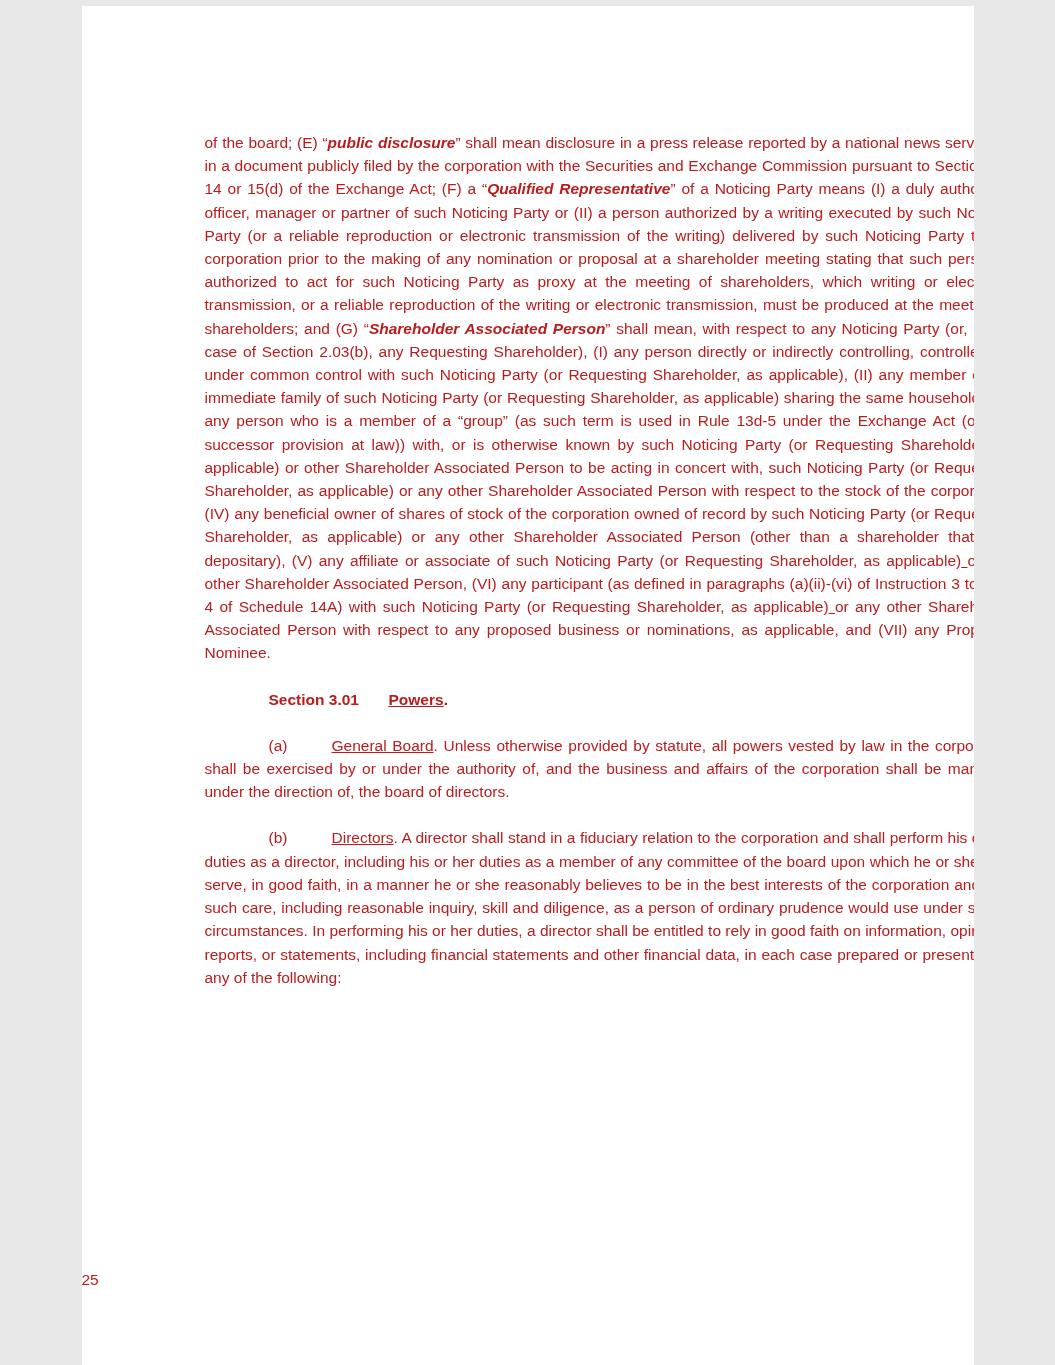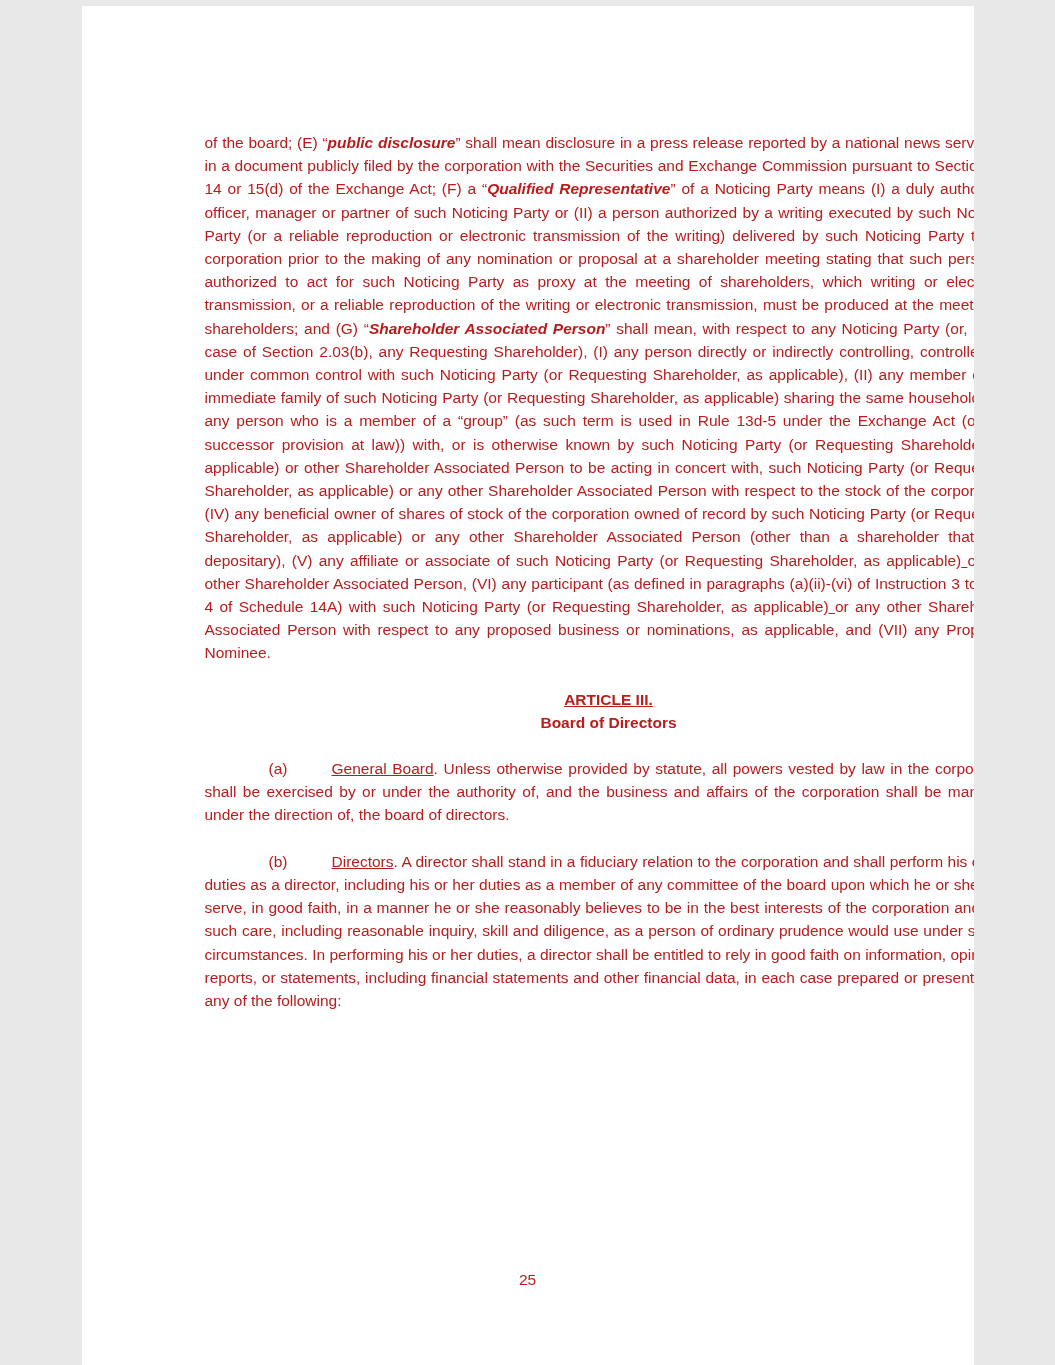--- a/index.html
+++ b/index.html
@@ -48,38 +48,34 @@
     line-height: 23.2px;
     font-weight: 700;
   }
   .bold { font-weight: 700; }
   .underline { text-decoration: underline; }
   .page-number {
     position: absolute;
     left: 0;
     top: 1262px;
     width: 100%;
-    text-align: center;
     font-size: 15.5px;
     line-height: 23.2px;
   }
 </style>
 </head>
 <body>
 
 <div class="page">
   <div class="content">
 
     <p class="para"><span>of the board; (E) “</span><span style="font-weight: 700; font-style: italic;">public disclosure</span><span>” shall mean disclosure in a press release reported by a national news service or in a document publicly filed by the corporation with the Securities and Exchange Commission pursuant to Section 13, 14 or 15(d) of the Exchange Act; (F) a “</span><span style="font-weight: 700; font-style: italic;">Qualified Representative</span><span>” of a Noticing Party means (I) a duly authorized officer, manager or partner of such Noticing Party or (II) a person authorized by a writing executed by such Noticing Party (or a reliable reproduction or electronic transmission of the writing) delivered by such Noticing Party to the corporation prior to the making of any nomination or proposal at a shareholder meeting stating that such person is authorized to act for such Noticing Party as proxy at the meeting of shareholders, which writing or electronic transmission, or a reliable reproduction of the writing or electronic transmission, must be produced at the meeting of shareholders; and (G) “</span><span style="font-weight: 700; font-style: italic;">Shareholder Associated Person</span><span>” shall mean, with respect to any Noticing Party (or, in the case of Section 2.03(b), any Requesting Shareholder), (I) any person directly or indirectly controlling, controlled by, under common control with such Noticing Party (or Requesting Shareholder, as applicable), (II) any member of the immediate family of such Noticing Party (or Requesting Shareholder, as applicable) sharing the same household, (III) any person who is a member of a “group” (as such term is used in Rule 13d-5 under the Exchange Act (or any successor provision at law)) with, or is otherwise known by such Noticing Party (or Requesting Shareholder, as applicable) or other Shareholder Associated Person to be acting in concert with, such Noticing Party (or Requesting Shareholder, as applicable) or any other Shareholder Associated Person with respect to the stock of the corporation, (IV) any beneficial owner of shares of stock of the corporation owned of record by such Noticing Party (or Requesting Shareholder, as applicable) or any other Shareholder Associated Person (other than a shareholder that is a depositary), (V) any affiliate or associate of such Noticing Party (or Requesting Shareholder, as applicable)</span><span style="text-decoration: underline;"> </span><span>or any other Shareholder Associated Person, (VI) any participant (as defined in paragraphs (a)(ii)-(vi) of Instruction 3 to Item 4 of Schedule 14A) with such Noticing Party (or Requesting Shareholder, as applicable)</span><span style="text-decoration: underline;"> </span><span>or any other Shareholder Associated Person with respect to any proposed business or nominations, as applicable, and (VII) any Proposed Nominee.</span></p>
 
-    <div class="heading-block">
-      <div class="underline">ARTICLE III.</div>
-      <div>Board of Directors</div>
-    </div>
 
+    <p class="para indent-first"><span class="slabel bold">Section 3.01</span><span class="bold underline">Powers</span><span class="bold">.</span></p>
 
     <p class="para indent-first"><span class="plabel">(a)</span><span><span style="text-decoration: underline;">General Board</span><span>. Unless otherwise provided by statute, all powers vested by law in the corporation shall be exercised by or under the authority of, and the business and affairs of the corporation shall be managed under the direction of, the board of directors.</span></span></p>
 
     <p class="para indent-first"><span class="plabel">(b)</span><span><span style="text-decoration: underline;">Directors</span><span>. A director shall stand in a fiduciary relation to the corporation and shall perform his or her duties as a director, including his or her duties as a member of any committee of the board upon which he or she may serve, in good faith, in a manner he or she reasonably believes to be in the best interests of the corporation and with such care, including reasonable inquiry, skill and diligence, as a person of ordinary prudence would use under similar circumstances. In performing his or her duties, a director shall be entitled to rely in good faith on information, opinions, reports, or statements, including financial statements and other financial data, in each case prepared or presented by any of the following:</span></span></p>
 
 
 
   </div>
 
   <div class="page-number">25</div>

